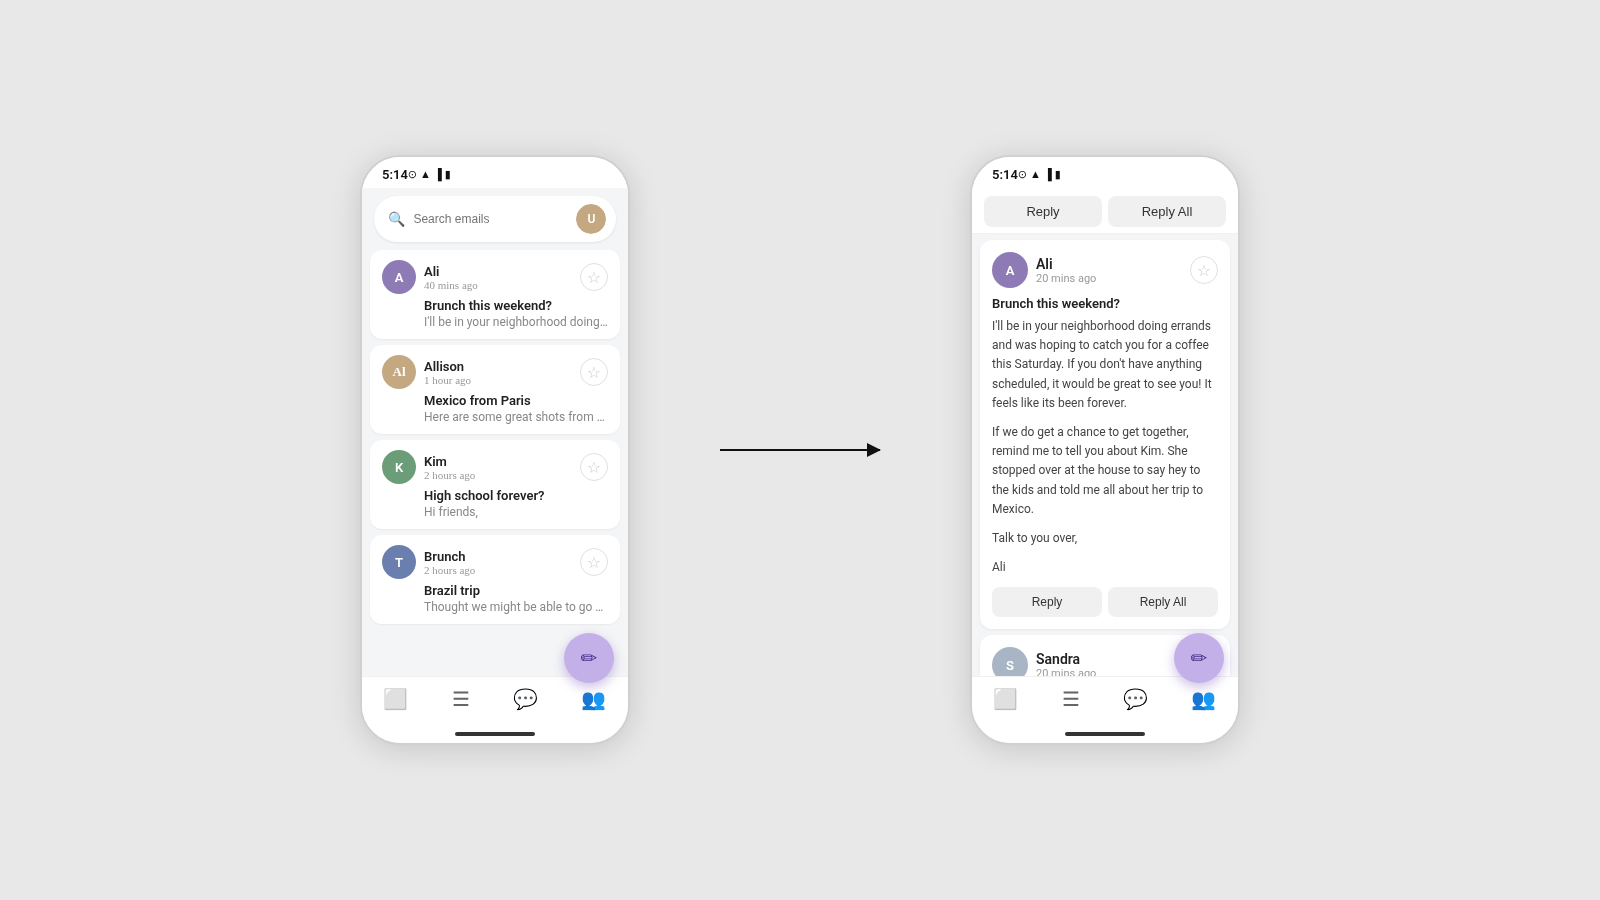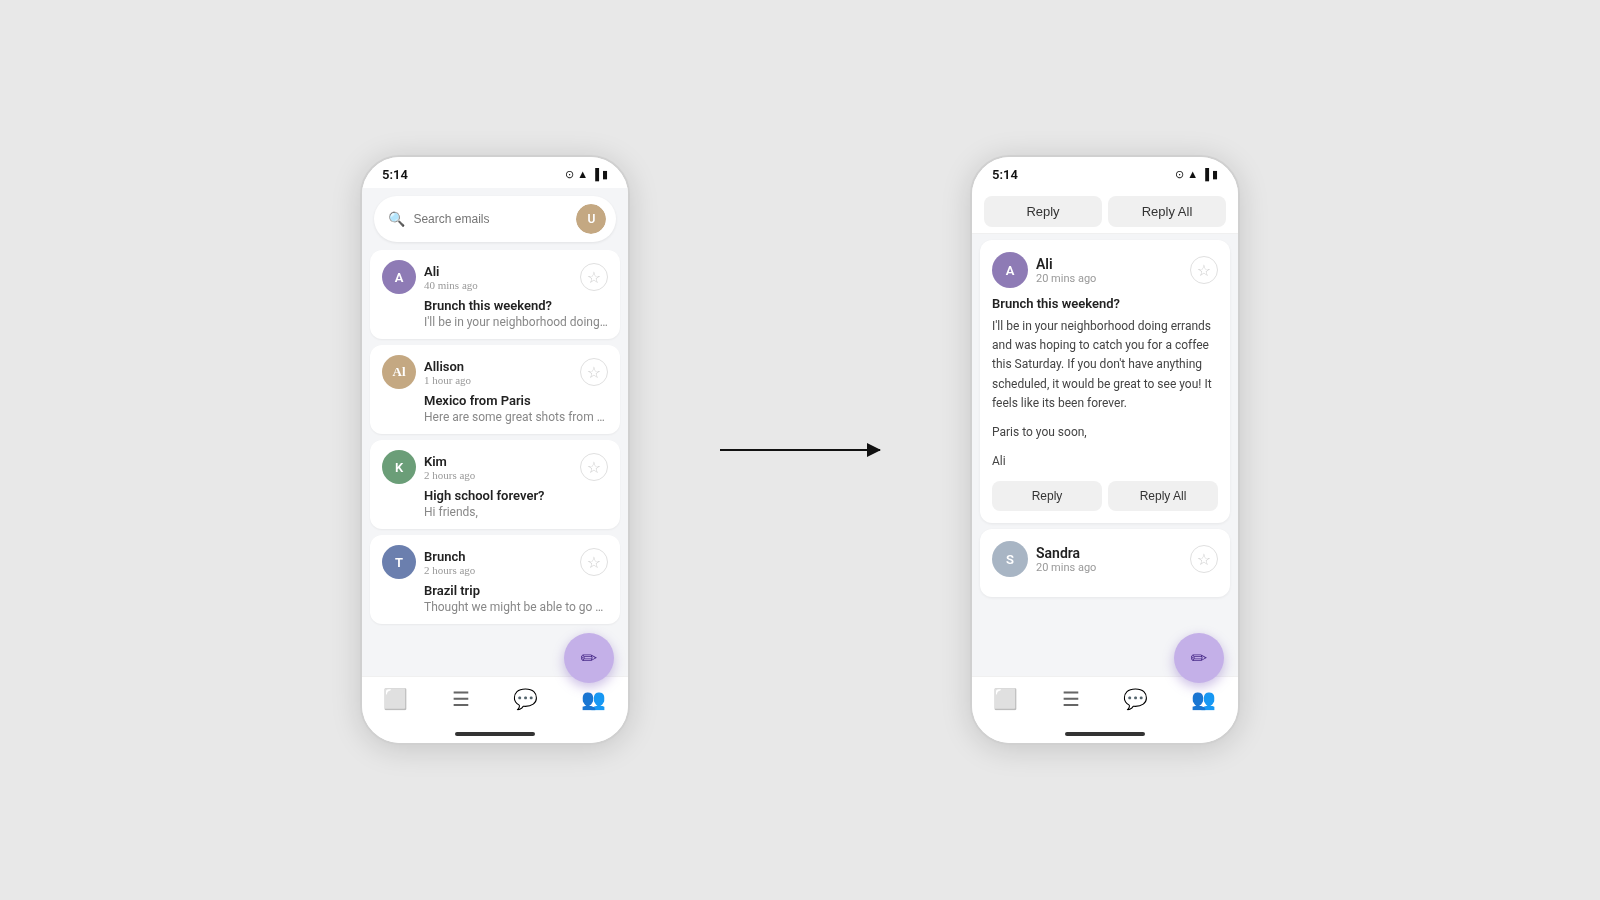--- a/index.html
+++ b/index.html
@@ -35,21 +35,21 @@
       box-shadow: 0 4px 30px rgba(0,0,0,0.15);
       overflow: hidden;
       display: flex;
       flex-direction: column;
       position: relative;
     }
 
     
     .status-bar {
       display: flex;
-      justify-content: space-between;
+      justify-content: flex-start;
       align-items: center;
       padding: 10px 20px 6px 20px;
       background: #fff;
     }
 
     .status-time {
       font-size: 13px;
       font-weight: 600;
       color: #111;
     }
@@ -545,21 +545,22 @@
               <div class="card-sender-time">20 mins ago</div>
             </div>
           </div>
           <div class="star-icon">☆</div>
         </div>
 
         <div class="email-card-subject">Brunch this weekend?</div>
 
         <div class="email-card-body">
           <p>I'll be in your neighborhood doing errands and was hoping to catch you for a coffee this Saturday. If you don't have anything scheduled, it would be great to see you! It feels like its been forever.</p>
-          <p>Paris to you soon,</p>
+          <p>If we do get a chance to get together, remind me to tell you about Kim. She stopped over at the house to say hey to the kids and told me all about her trip to Mexico.</p>
+          <p>Talk to you over,</p>
           <p>Ali</p>
         </div>
 
         <div class="card-reply-buttons">
           <button class="card-reply-btn">Reply</button>
           <button class="card-reply-btn">Reply All</button>
         </div>
       </div>
 
       <div class="email-card">

